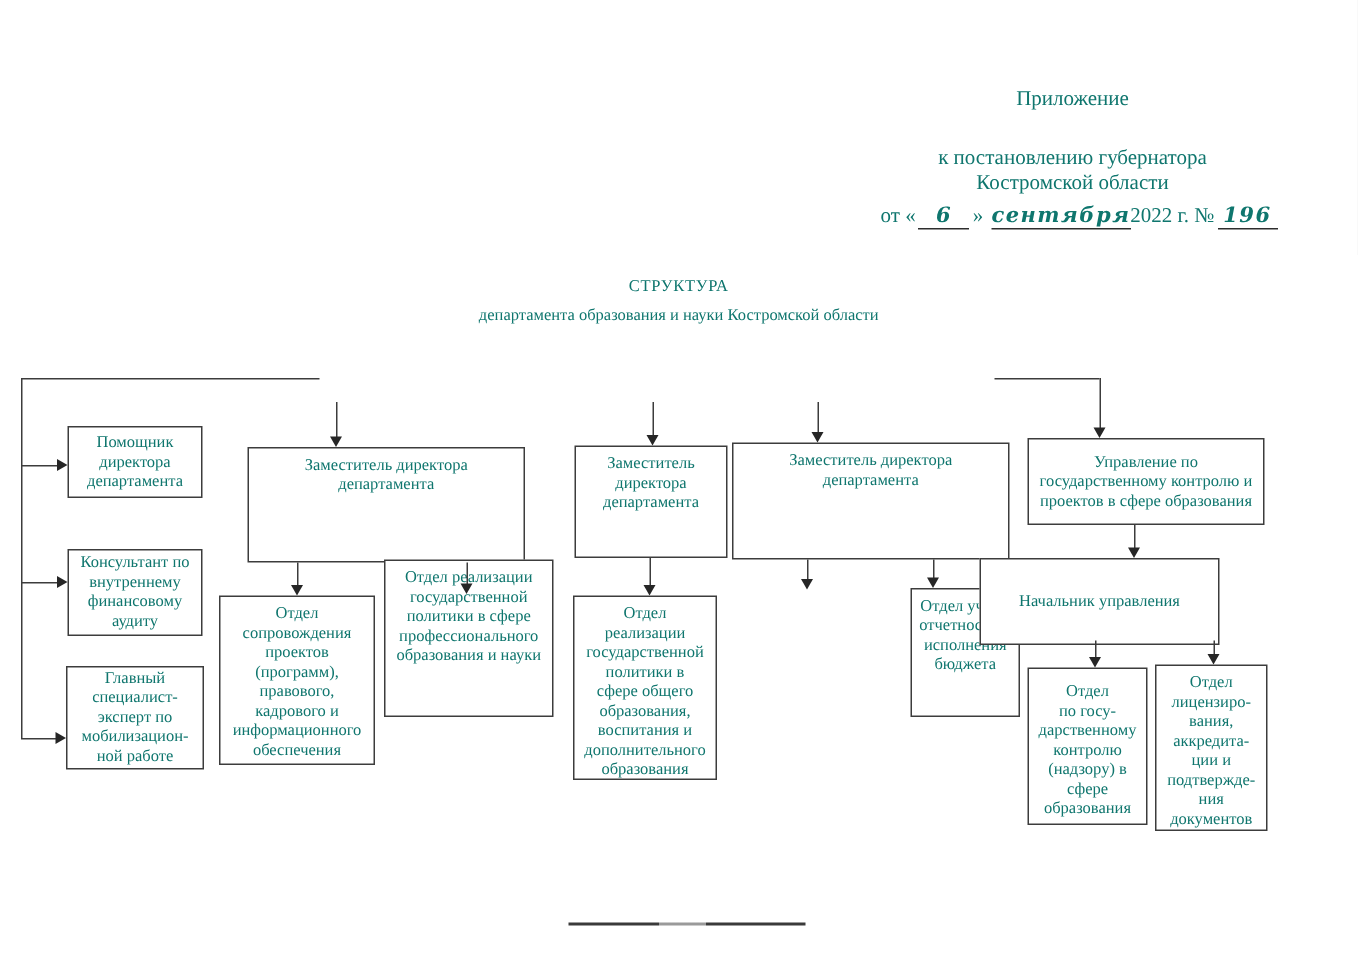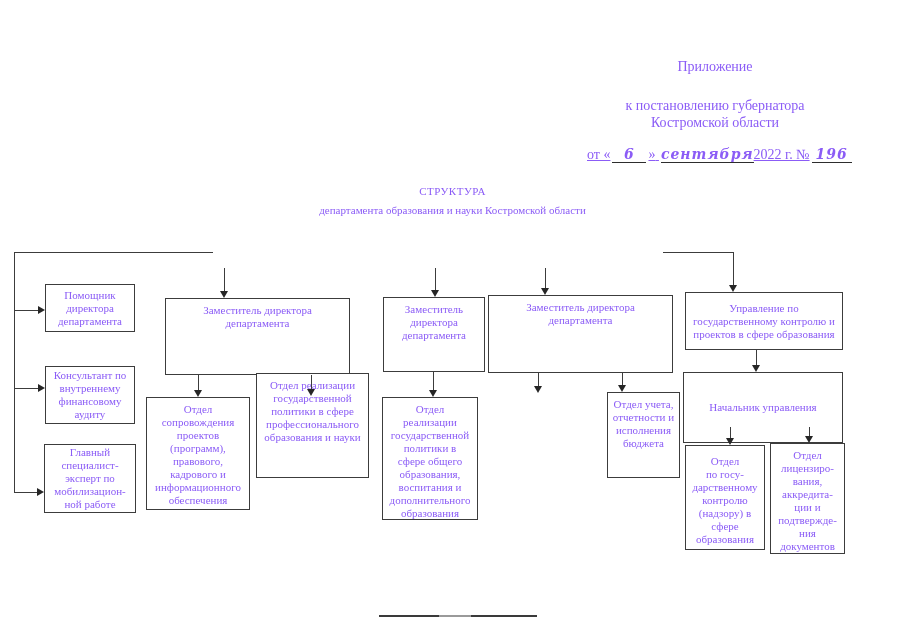--- a/index.html
+++ b/index.html
@@ -5,42 +5,41 @@
   html, body { margin: 0; padding: 0; }
   body {
     font-family: "Liberation Serif", "DejaVu Serif", serif;
     background: #e8e8e8;
   }
   .page {
     position: relative;
     width: 905px;
     height: 640px;
     background: #ffffff;
-    color: #8b5cf6;
+    color: #0f766e;
     overflow: hidden;
     margin: 0 auto;
   }
 
   
   .doc-header {
     position: absolute;
     left: 545px;
     top: 58px;
     width: 340px;
     font-size: 14px;
     line-height: 17px;
     text-align: center;
   }
   .annex { margin-bottom: 22px; }
   .date-line {
-    margin-top: 15px;
+    margin-top: 5px;
     text-align: left;
     padding-left: 42px;
     white-space: nowrap;
-    text-decoration: underline;
   }
   .hand {
     font-family: "DejaVu Serif", serif;
     font-style: italic;
     font-weight: bold;
     letter-spacing: 1px;
   }
   .blank {
     display: inline-block;
     text-align: center;
@@ -174,21 +173,21 @@
 сфере общего
 образования,
 воспитания и
 дополнительного
 образования</div>
   <div class="node top" style="left:607px;top:392px;width:73px;height:86px">Отдел учета,
 отчетности и
 исполнения
 бюджета</div>
 
-  <div class="node" style="left:683px;top:372px;width:160px;height:71px">Начальник управления</div>
+  <div class="node" style="left:653px;top:372px;width:160px;height:58px">Начальник управления</div>
   <div class="node top pad8" style="left:685px;top:445px;width:80px;height:105px">Отдел
 по госу-
 дарственному
 контролю
 (надзору) в
 сфере
 образования</div>
   <div class="node top" style="left:770px;top:443px;width:75px;height:111px">Отдел
 лицензиро-
 вания,

